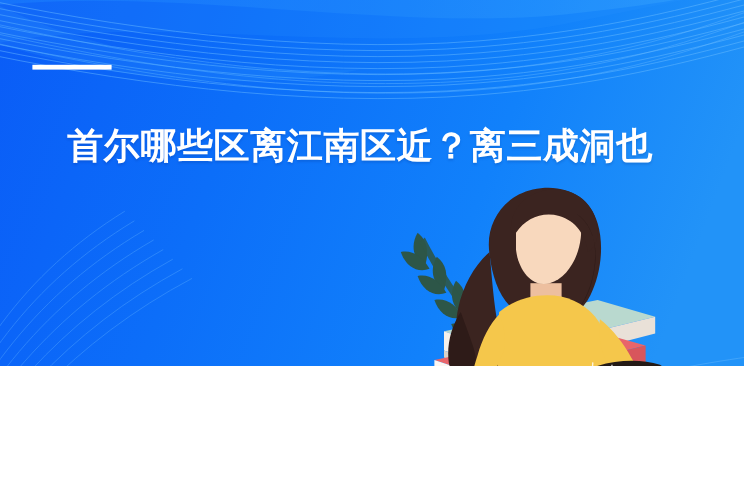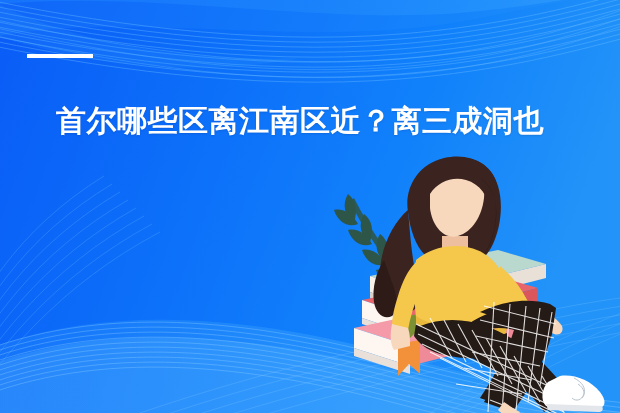--- a/index.html
+++ b/index.html
@@ -3,23 +3,23 @@
 <meta charset="utf-8">
 <style>
   html, body {
     margin: 0;
     padding: 0;
     background: #ffffff;
   }
   #banner {
     position: relative;
     width: 620px;
-    height: 413px;
+    height: 305px;
     overflow: hidden;
-    font-family: Liberation Mono, monospace;
+    font-family: Liberation Sans, sans-serif;
     background: linear-gradient(105deg,
        #0a5cf7 0%,
        #0b63f8 18%,
        #0c6ef9 38%,
        #0d79fa 58%,
        #1183fb 76%,
        #1a8cf9 92%,
        #2293f8 100%);
   }
   #bg-svg {

